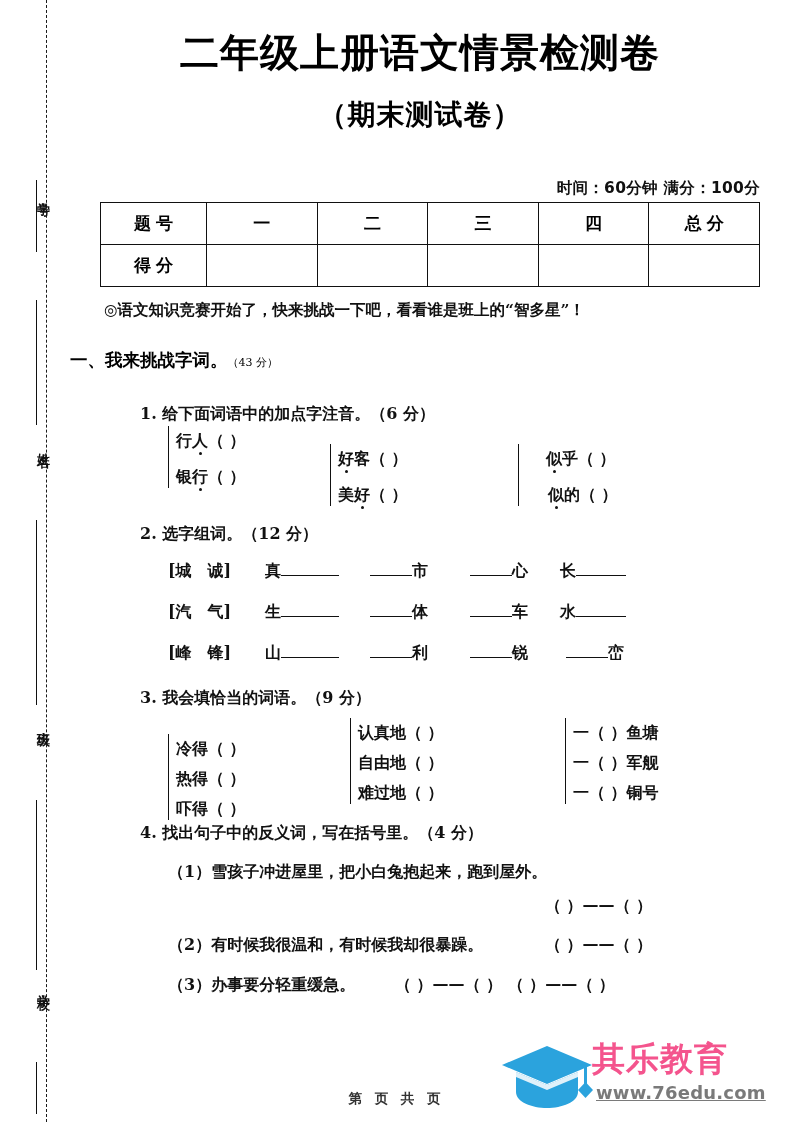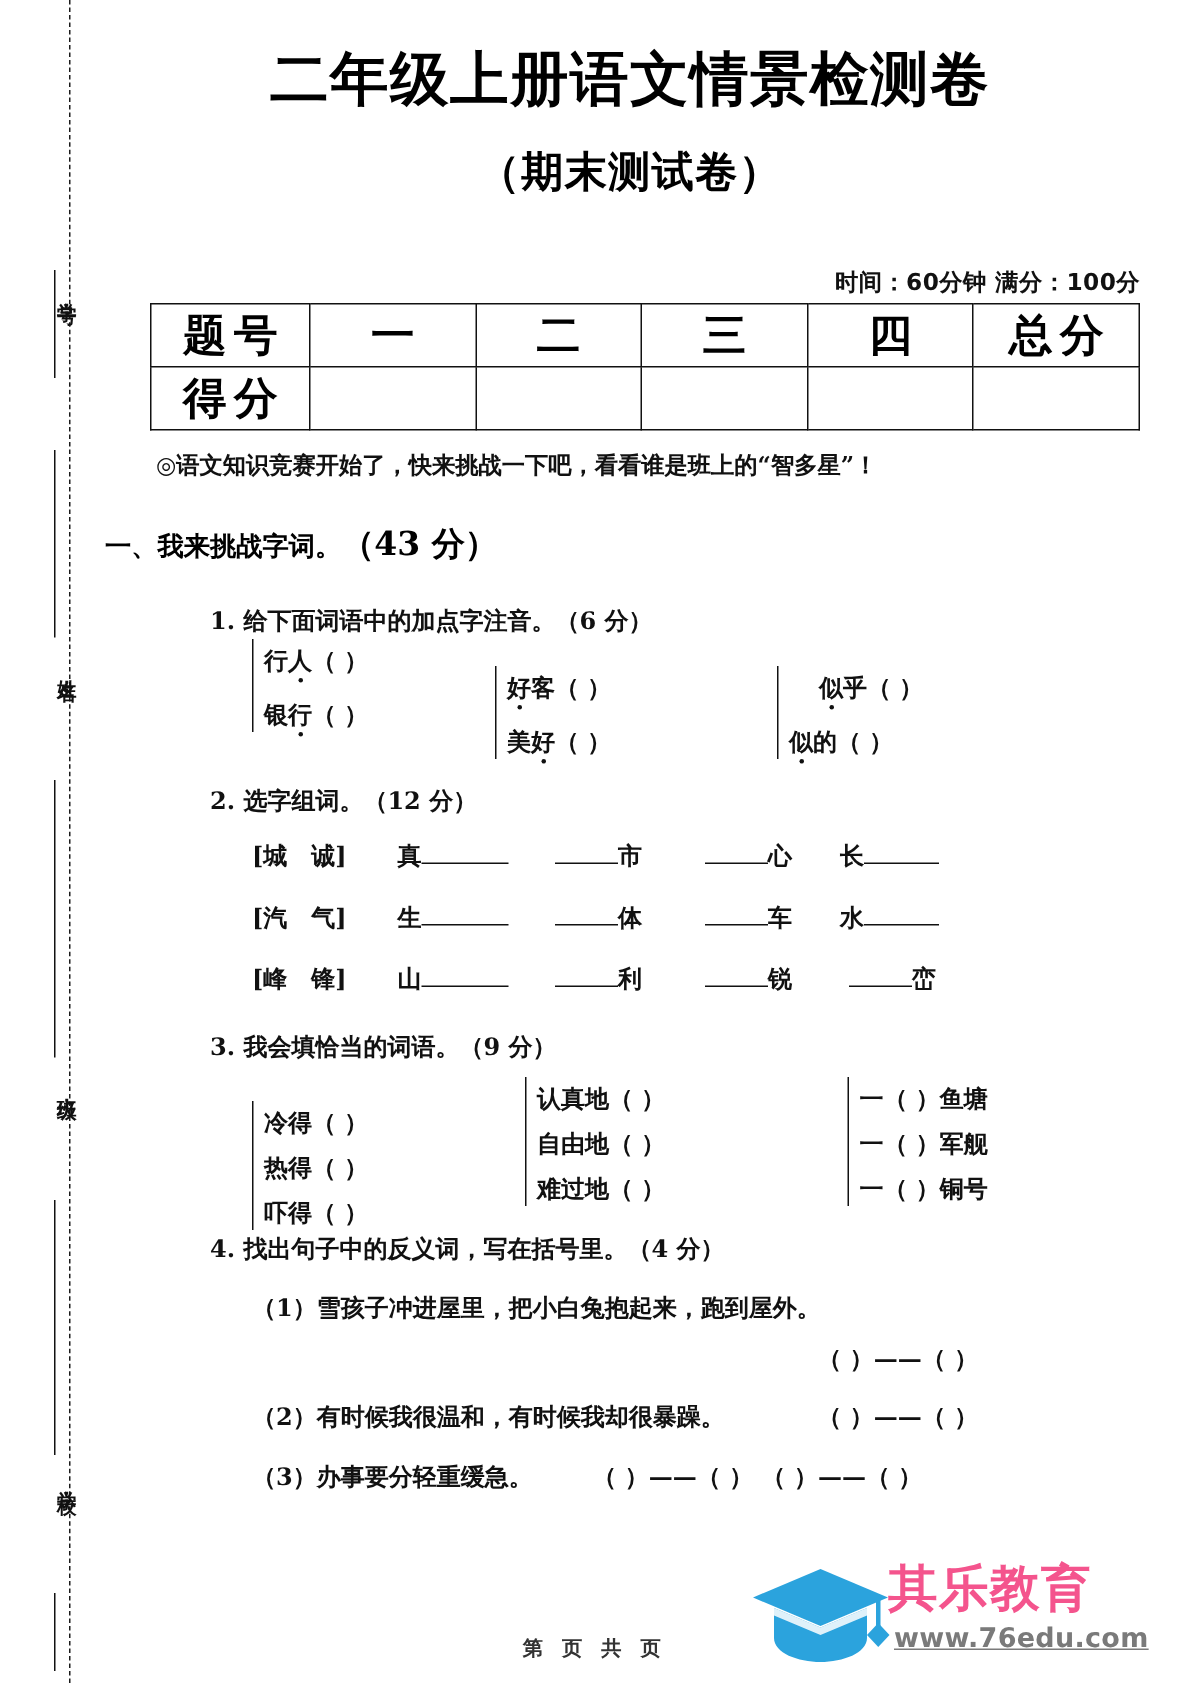--- a/index.html
+++ b/index.html
@@ -95,21 +95,21 @@
     width: 660px;
     border-collapse: collapse;
     table-layout: fixed;
   }
   .score-table td {
     border: 1.6px solid #111;
     height: 41px;
     text-align: center;
     vertical-align: middle;
     font-family: "DejaVu Serif", "Liberation Serif", serif;
-    font-size: 29px;
+    font-size: 17px;
     font-weight: 700;
     letter-spacing: 5px;
     text-indent: 5px;
     color: #000;
     padding: 0;
   }
   .score-table td.blank { font-size: 14px; }
 
   
   .intro {
@@ -126,22 +126,22 @@
     position: absolute;
     left: 70px;
     font-family: "DejaVu Sans", "Liberation Sans", serif;
     font-size: 17.5px;
     font-weight: 700;
     color: #000;
     white-space: nowrap;
   }
   .sec-head .pts {
     font-family: "DejaVu Serif", "Liberation Serif", serif;
-    font-weight: 700;
-    font-size: 22px;
+    font-weight: 400;
+    font-size: 11px;
     margin-top: 27px;
   }
   .q-head {
     position: absolute;
     font-family: "DejaVu Serif", "Liberation Serif", serif;
     font-size: 16px;
     font-weight: 700;
     color: #111;
     white-space: nowrap;
   }
@@ -302,21 +302,21 @@
     </div>
     <div class="row" style="padding-top:20px;">
       <span>美<span class="dotted">好</span></span><span>（          ）</span>
     </div>
   </div>
 
   <div class="brace-group" style="left:518px;top:444px;height:62px;">
     <div class="row" style="padding-top:7px;margin-left:20px;">
       <span><span class="dotted">似</span>乎</span><span>（          ）</span>
     </div>
-    <div class="row" style="padding-top:20px;">
+    <div class="row" style="padding-top:20px;margin-left:22px;">
       <span><span class="dotted">似</span>的</span><span>（          ）</span>
     </div>
   </div>
 
   <div class="q-head" style="left:140px;top:524px;">
     <span>2.</span>
     <span>选字组词。</span><span>（12 分）</span>
   </div>
 
   <div class="txt" style="left:168px;top:561px;">[城　诚]</div>

